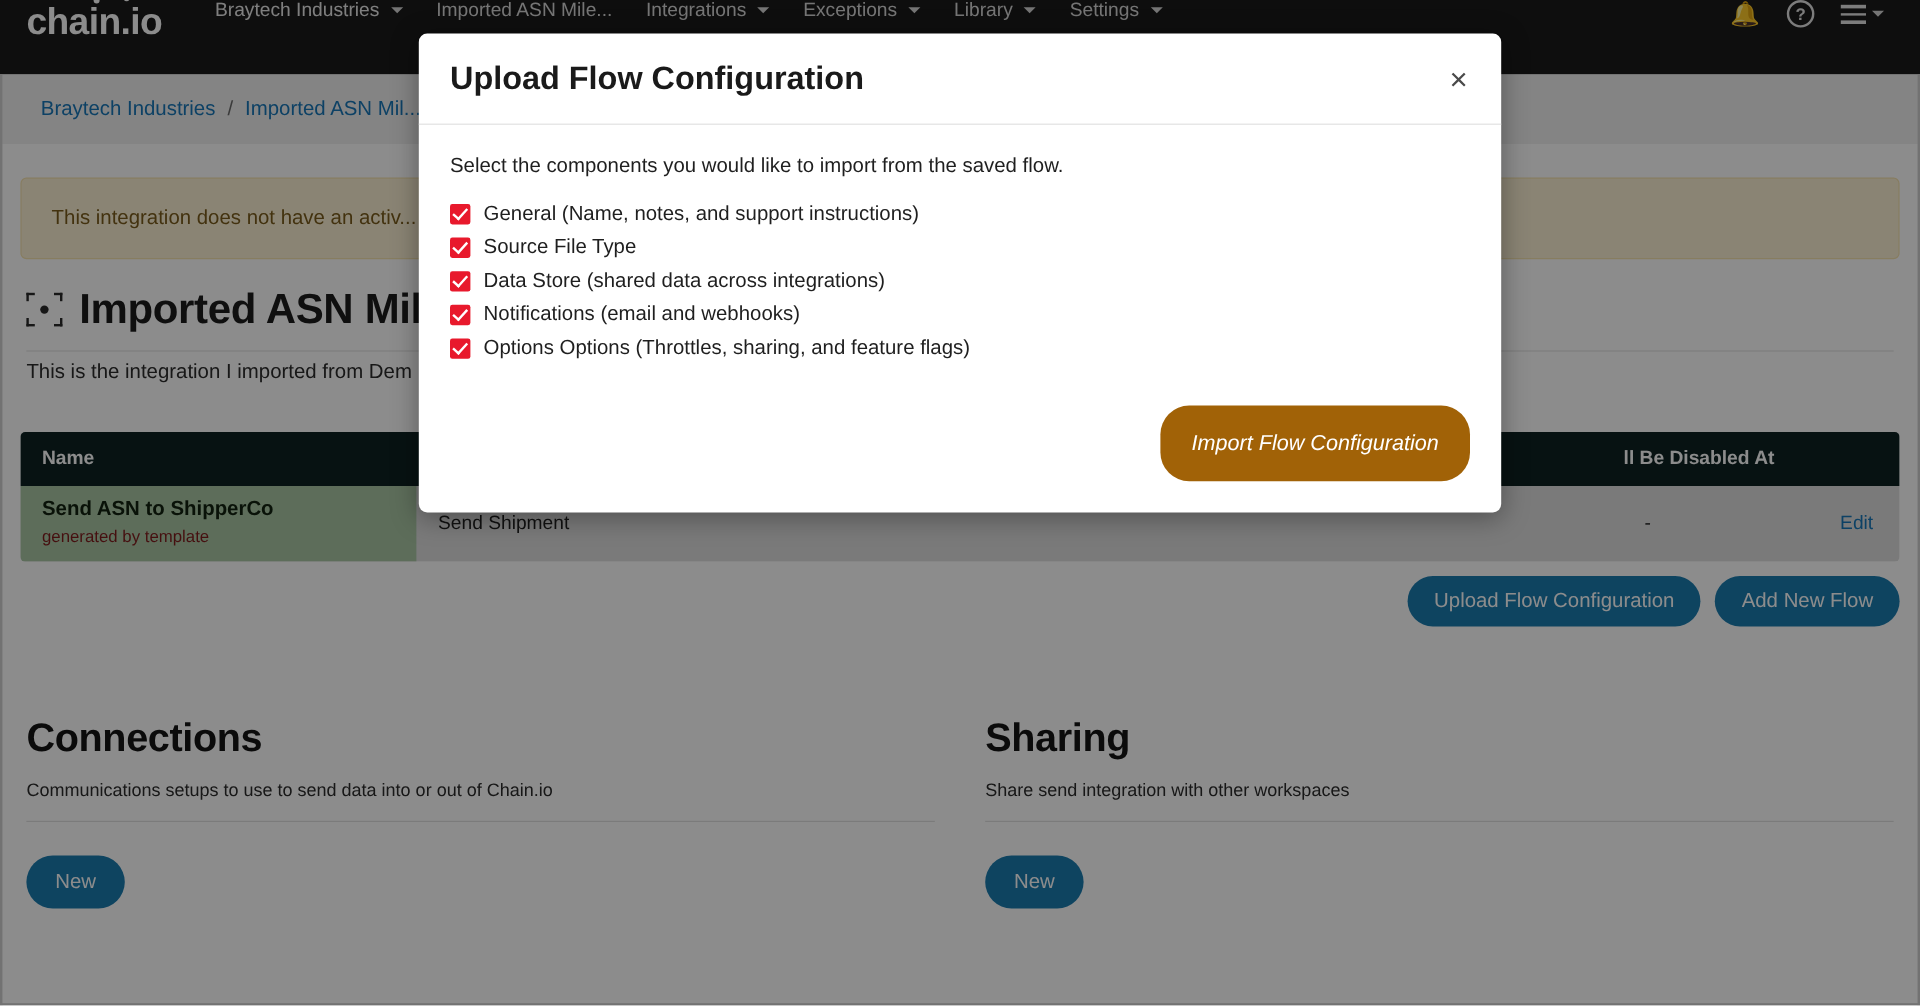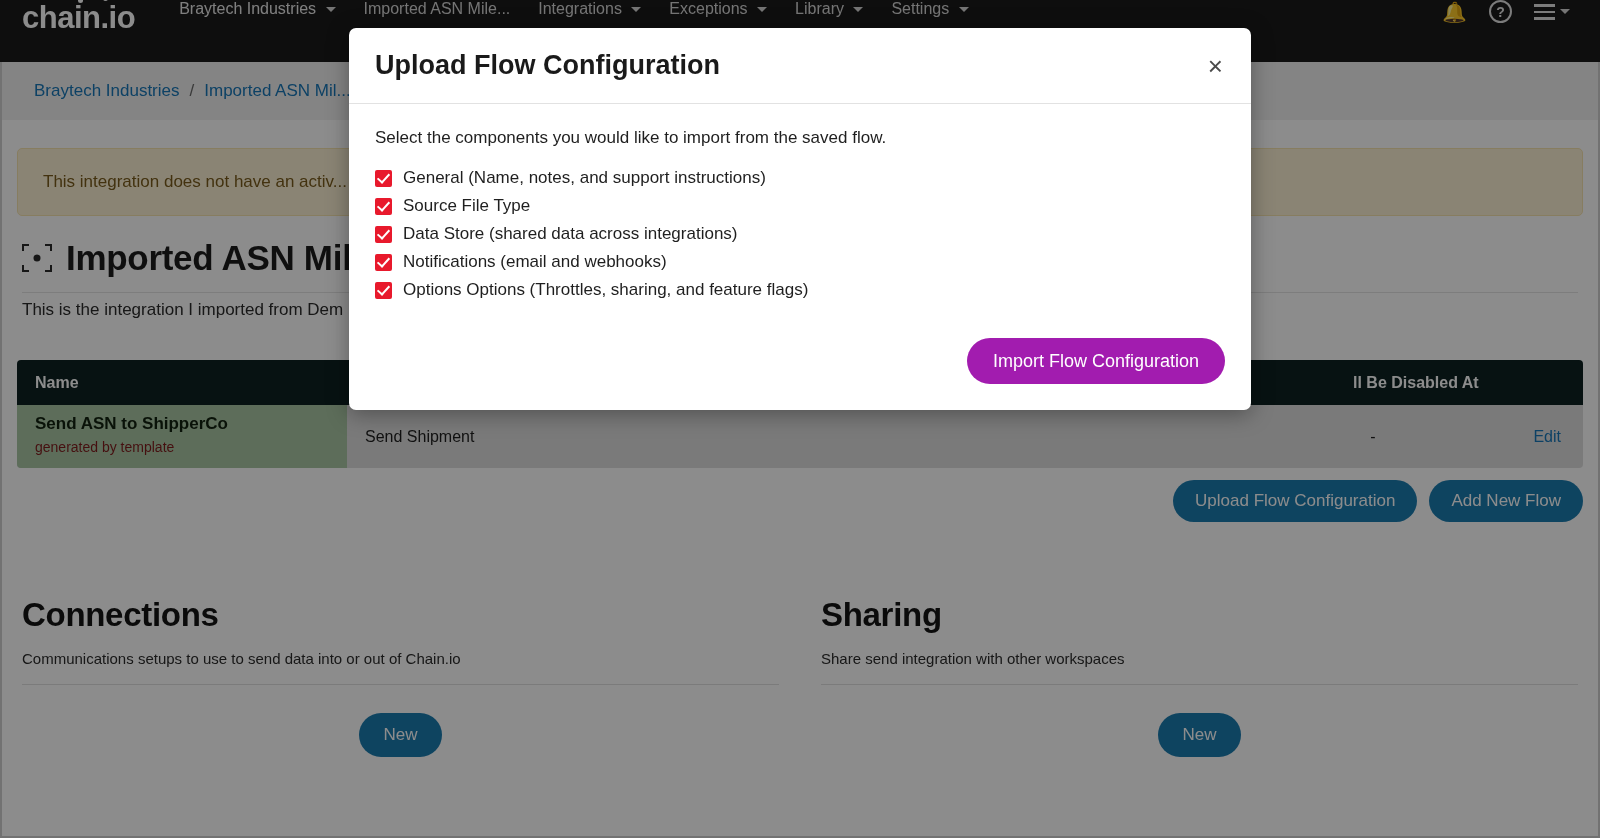--- a/index.html
+++ b/index.html
@@ -217,21 +217,21 @@
     letter-spacing: -0.3px;
   }
   .panel-sub {
     font-size: 15px; color: #2c2c2c;
     margin-top: 16px;
     padding-bottom: 17px;
     border-bottom: 1px solid #e0e0e0;
   }
   .panel-foot {
     margin-top: 28px;
-    display: flex; justify-content: center;
+    display: flex; justify-content: flex-start;
   }
   .btn-new { border-radius: 22px; height: 44px; padding: 0 24px; }
 
   
   .page-frame {
     position: absolute; top: 62px; left: 0;
     width: 1600px; height: 776px;
     border-left: 2px solid #cfcfcf;
     border-right: 2px solid #cfcfcf;
     border-bottom: 2px solid #cfcfcf;
@@ -290,25 +290,26 @@
     border: solid #ffffff;
     border-width: 0 2.4px 2.4px 0;
     transform: rotate(42deg);
   }
   .check-label { font-size: 17px; color: #1f1f1f; }
   .modal-footer {
     padding: 12px 26px 26px 26px;
     display: flex; justify-content: flex-end;
   }
   .btn-import {
-    background: #a21caf;
+    background: #a16207;
     border-radius: 24px;
-    height: 46px;
+    height: 63px;
     font-size: 18px;
     padding: 0 26px;
+    font-style: italic;
   }
 </style>
 </head>
 <body>
 
 <div id="app">
 
   <div class="navbar">
     <div class="logo">
       <span class="dots">

